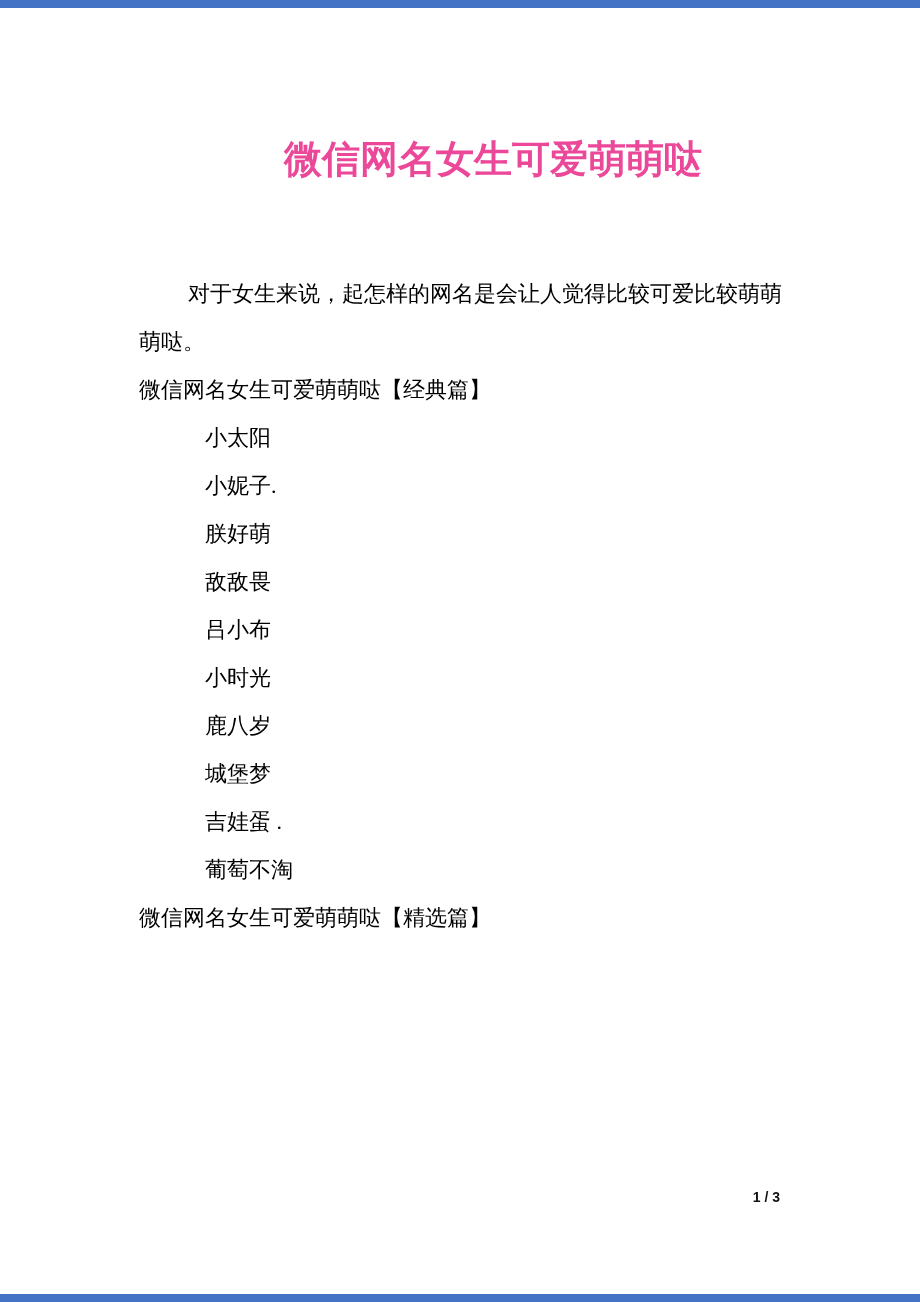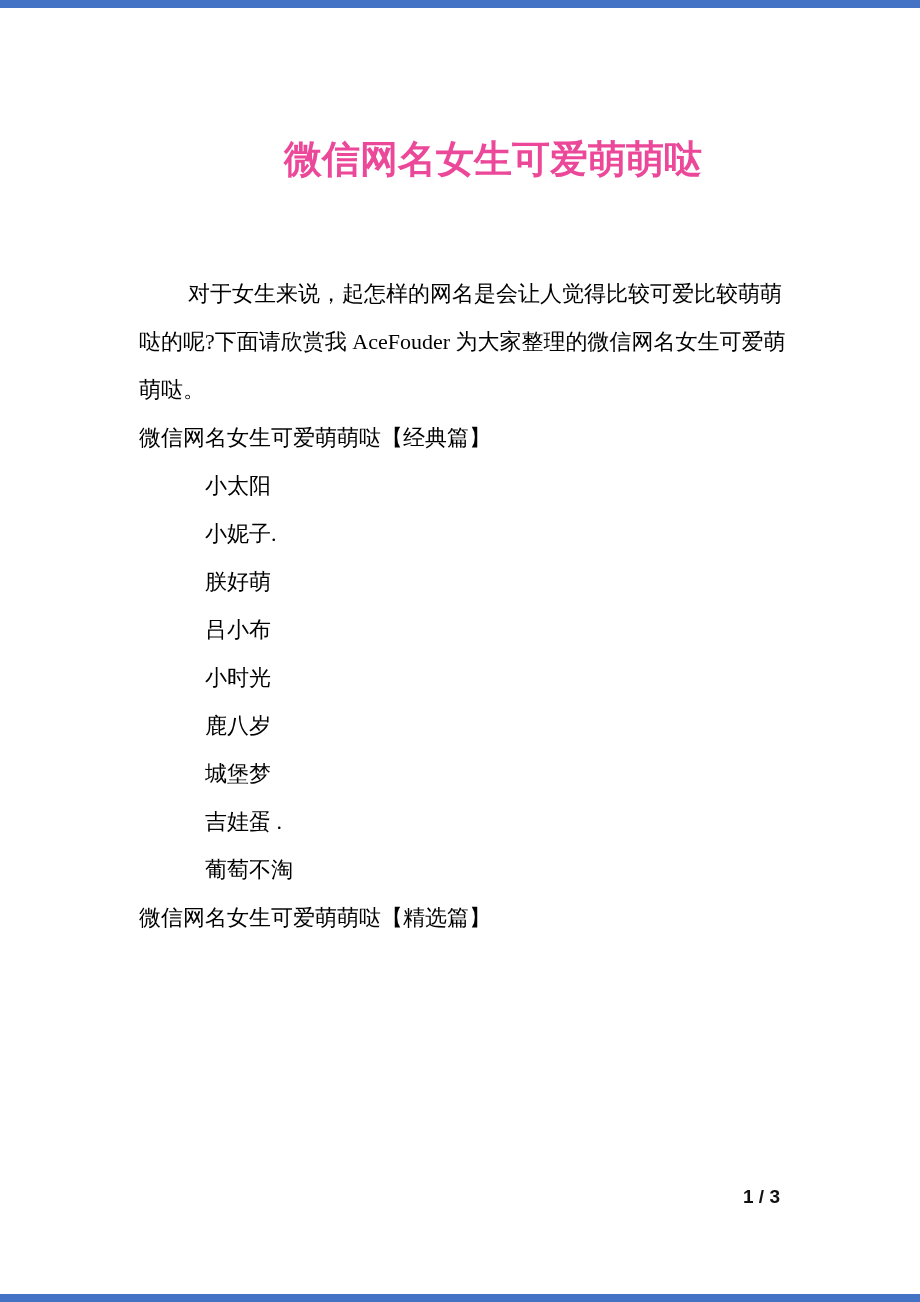--- a/index.html
+++ b/index.html
@@ -48,49 +48,49 @@
     white-space: nowrap;
   }
   .para-first { text-indent: 49px; }
   .heading { }
   .item { padding-left: 66px; }
   .footer {
     position: absolute;
     top: 1188px;
     right: 140px;
     font-family: "Liberation Sans", "DejaVu Sans", sans-serif;
-    font-size: 19px;
+    font-size: 14px;
     line-height: 18px;
     font-weight: bold;
     color: #111111;
   }
 </style>
 </head>
 <body>
 
 <div class="page">
 
   <div class="bar top" style="background: rgb(68, 114, 196);"></div>
 
   <h1 class="title" style="color: #ec4899; margin-left: 33px;">微信网名女生可爱萌萌哒</h1>
 
   <div class="content">
 
     <div id="intro-paragraph">
         <div class="doc-line para-first">对于女生来说，起怎样的网名是会让人觉得比较可爱比较萌萌</div>
-        <div class="doc-line">哒的呢?下面请欣赏我 AceFouder 为大家整理的微信网名女生可爱萌</div>
         <div class="doc-line">萌哒。</div>
       </div>
 
     <div class="doc-line heading">微信网名女生可爱萌萌哒【经典篇】</div>
 
     <div id="nickname-list">
         <div class="doc-line item">小太阳</div>
         <div class="doc-line item">小妮子.</div>
         <div class="doc-line item">朕好萌</div>
+        <div class="doc-line item">敌敌畏</div>
         <div class="doc-line item">吕小布</div>
         <div class="doc-line item">小时光</div>
         <div class="doc-line item">鹿八岁</div>
         <div class="doc-line item">城堡梦</div>
         <div class="doc-line item">吉娃蛋 .</div>
         <div class="doc-line item">葡萄不淘</div>
       </div>
 
     <div class="doc-line heading">微信网名女生可爱萌萌哒【精选篇】</div>
 

